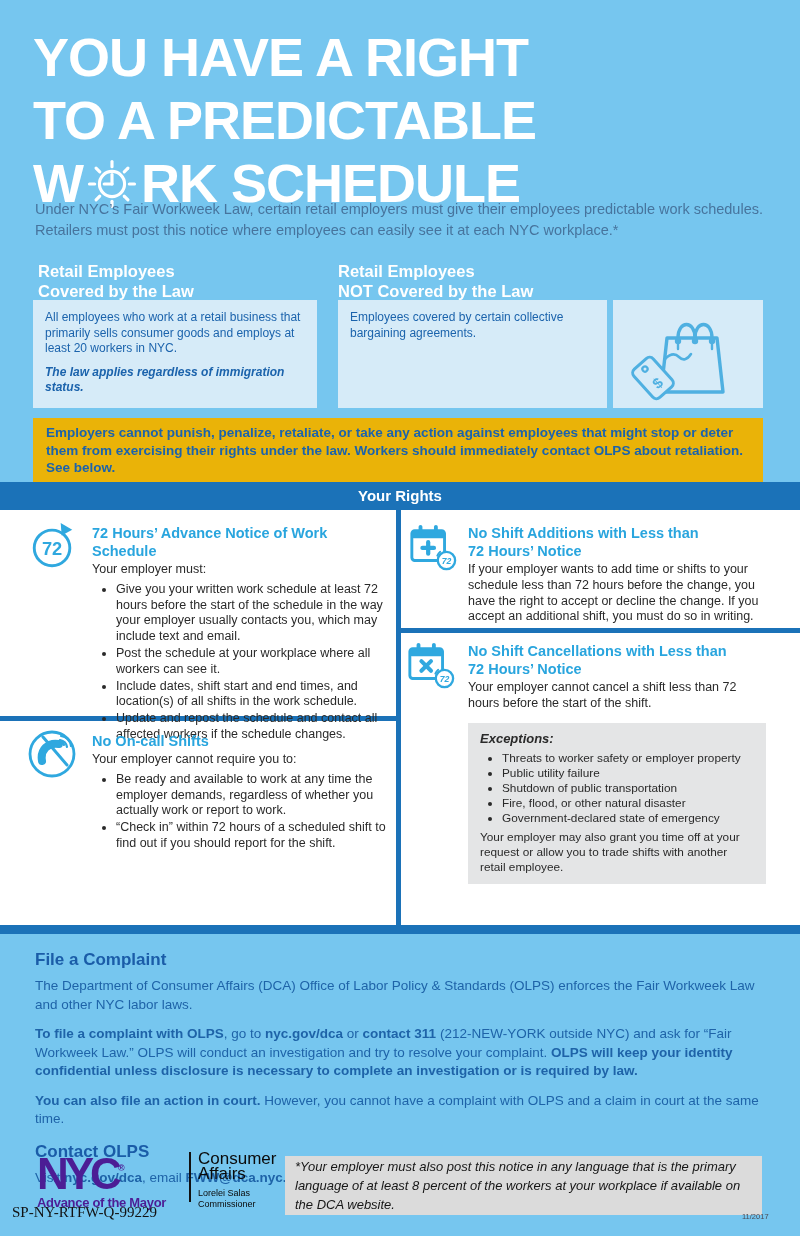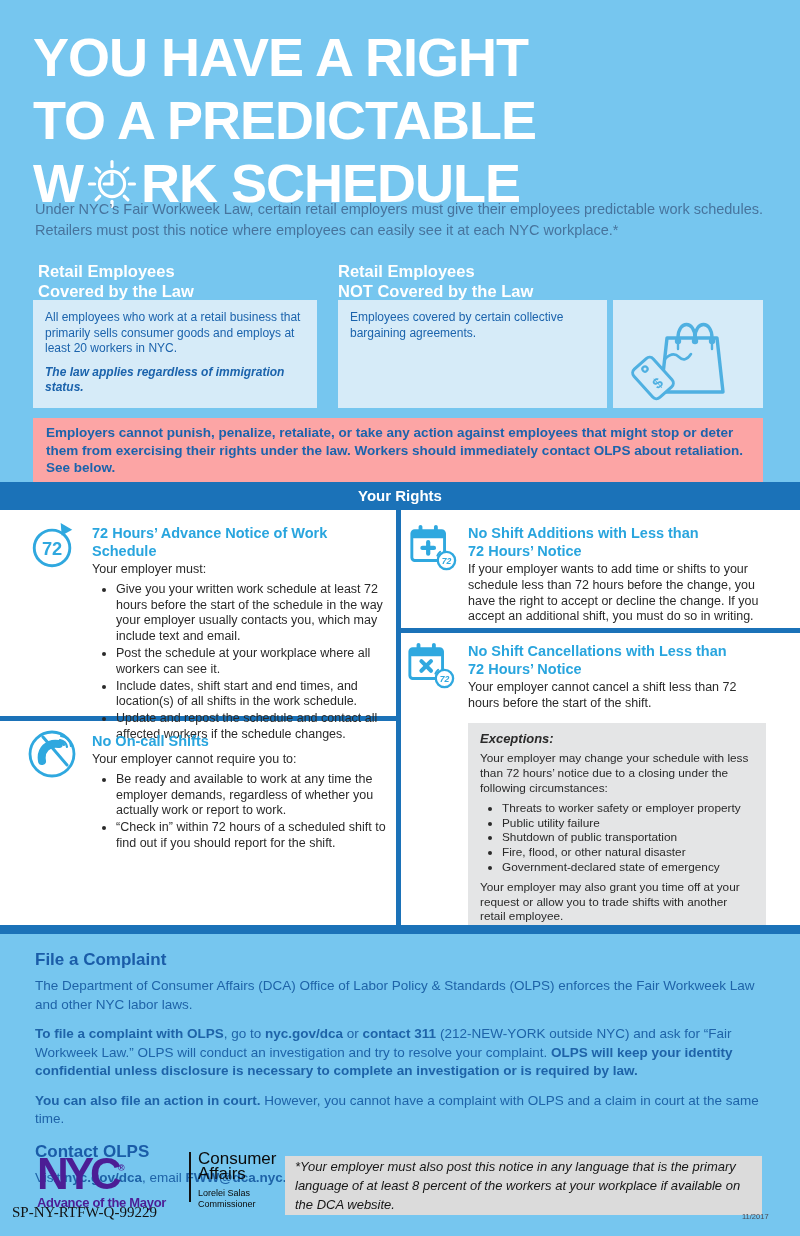--- a/index.html
+++ b/index.html
@@ -22,21 +22,21 @@
   .cov-head { position:absolute; color:#fff; font-weight:bold; font-size:16.5px; line-height:20px; }
   .cov-head.left { left:38px; top:261px; }
   .cov-head.right { left:338px; top:261px; }
   .cov-box { position:absolute; top:300px; height:108px; background:#D6EBF8;
              padding:10px 12px; font-size:12px; line-height:15.5px; color:#1B63AC; }
   .cov-box.covered { left:33px; width:284px; }
   .cov-box.notcovered { left:338px; width:269px; }
   .cov-box .law-note { margin-top:8px; font-weight:bold; font-style:italic; }
   .bag-box { left:613px; width:150px; display:flex; align-items:center; justify-content:center; padding:0; }
   .statement { position:absolute; left:33px; top:418px; width:730px; min-height:44px;
-               background:#fca5a5; padding:6px 13px; display:flex; align-items:center;
+               background:#eab308; padding:6px 13px; display:flex; align-items:center;
                font-size:13.5px; line-height:17.5px; font-weight:bold; color:#1B63AC; }
   
   .rights-bar { position:absolute; left:0; top:482px; width:800px; height:28px;
                 background:#1B72B8; color:#fff; font-weight:bold; font-size:15px;
                 text-align:center; line-height:28px; }
   .rights { position:absolute; left:0; top:510px; width:800px; height:415px; background:#fff; }
   .div-v { position:absolute; left:396px; top:0; width:5px; height:415px; background:#1B72B8; }
   .div-h-left { position:absolute; left:0; top:206px; width:396px; height:5px; background:#1B72B8; }
   .div-h-right { position:absolute; left:401px; top:118px; width:399px; height:5px; background:#1B72B8; }
   .rights-bottom { position:absolute; left:0; top:925px; width:800px; height:9px; background:#1B72B8; }
@@ -225,21 +225,20 @@
       <text x="40" y="43.5" text-anchor="middle" font-size="9" font-weight="bold" font-style="italic" fill="#2FA8DF" font-family="Liberation Sans, sans-serif">72</text>
     </svg>
     <div class="q" style="left:468px; top:132px; width:302px;">
       <h3>
         <span style="display:block">No Shift Cancellations with Less than</span>
         <span style="display:block">72 Hours’ Notice</span>
       </h3>
       <div>Your employer cannot cancel a shift less than 72 hours before the start of the shift.</div>
       <div class="exceptions">
         <h4>Exceptions:</h4>
-        <div>Your employer may change your schedule with less than 72 hours’ notice due to a closing under the following circumstances:</div>
         <ul>
             <li>Threats to worker safety or employer property</li>
             <li>Public utility failure</li>
             <li>Shutdown of public transportation</li>
             <li>Fire, flood, or other natural disaster</li>
             <li>Government-declared state of emergency</li>
           </ul>
         <div>Your employer may also grant you time off at your request or allow you to trade shifts with another retail employee.</div>
       </div>
     </div>

